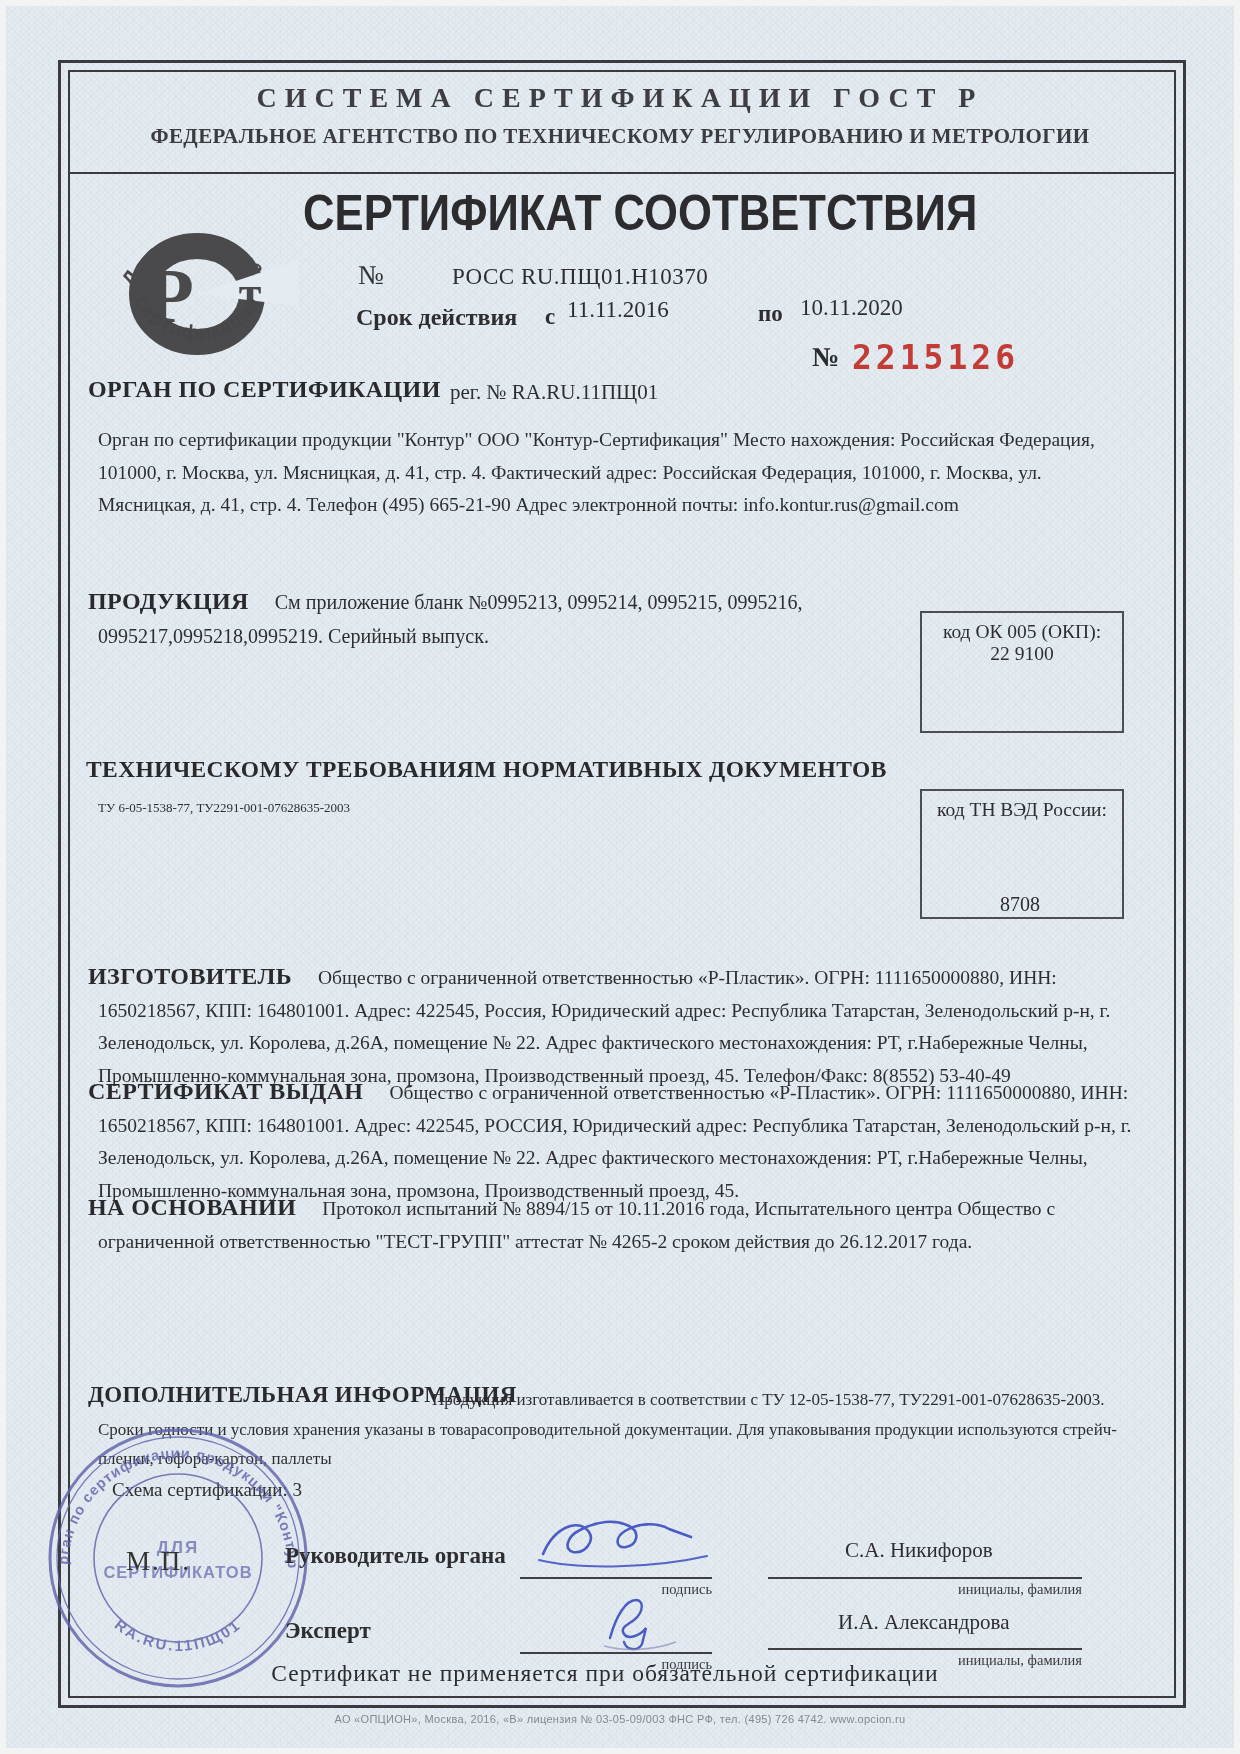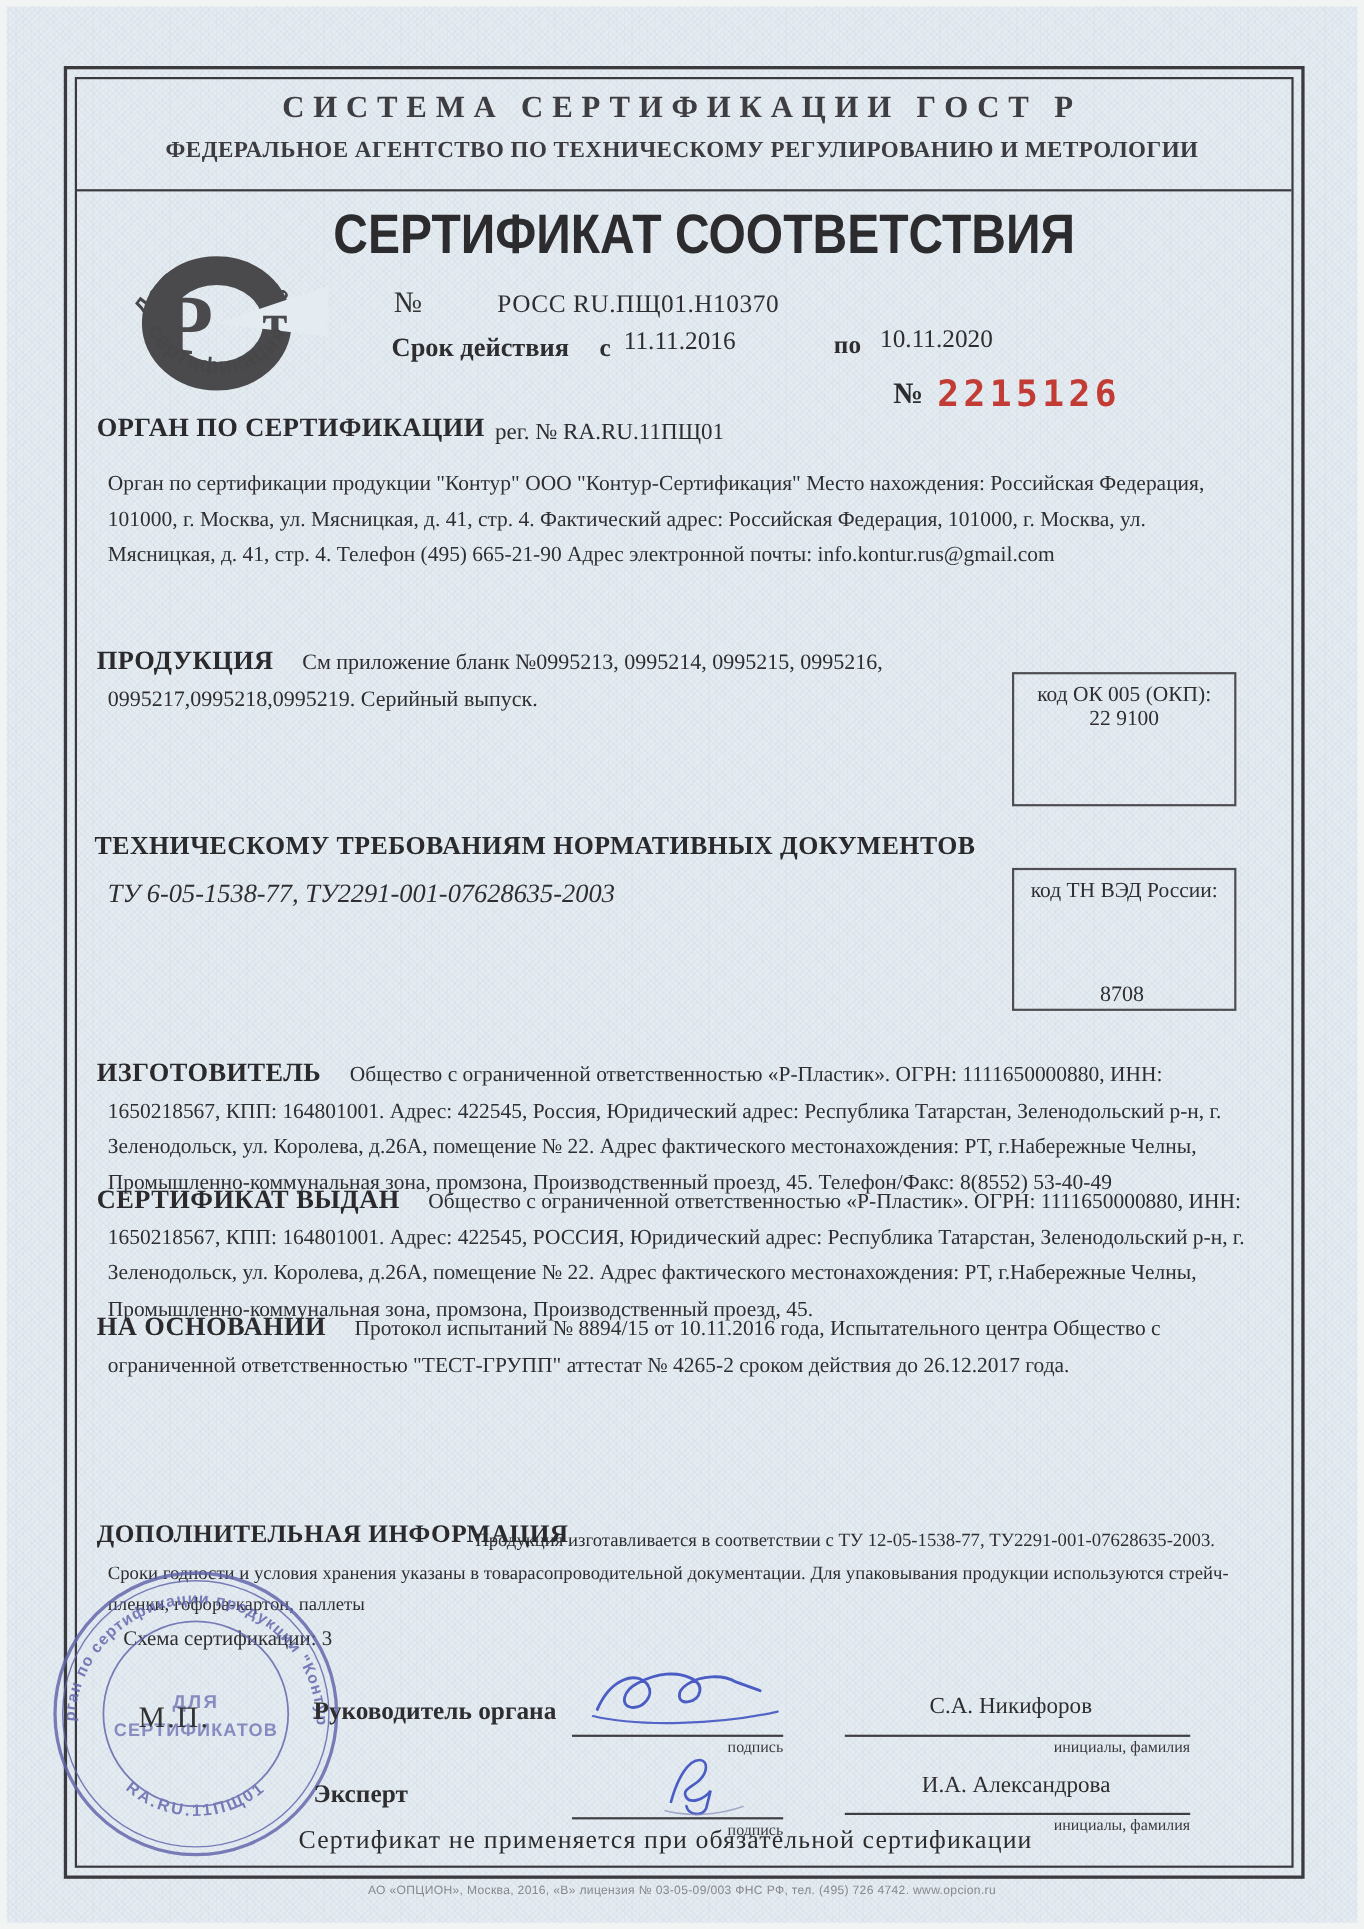--- a/index.html
+++ b/index.html
@@ -38,21 +38,21 @@
   .reg-no{left:450px;top:380px;font-size:21px;}
   .organ-h{left:88px;top:376px;}
   .body-txt{font-size:19.5px;line-height:32.5px;}
   .organ-t{left:98px;top:424px;width:1030px;}
   .product-p{left:88px;top:584px;width:742px;font-size:20px;line-height:34px;}
   .side-box{border:2px solid #4e4e52;background:transparent;}
   .okp-box{left:920px;top:611px;width:200px;height:118px;}
   .box-label{display:block;text-align:center;font-size:19.5px;margin-top:8px;}
   .box-val{display:block;text-align:center;font-size:19.5px;}
   .conf-h{left:86px;top:756px;font-size:23.5px;}
-  .conf-t{left:98px;top:800px;font-size:24px;font-style:italic;}
+  .conf-t{left:98px;top:800px;font-size:13px;}
   .tnved-box{left:920px;top:789px;width:200px;height:126px;}
   .tnved-val{left:920px;top:893px;width:200px;text-align:center;font-size:20px;}
   .manuf-p{left:88px;top:960px;width:1038px;}
   .issued-p{left:88px;top:1075px;width:1038px;}
   .basis-p{left:88px;top:1191px;width:1038px;}
   .hang{padding-left:10px;text-indent:-10px;}
   .add-h{left:88px;top:1382px;font-size:23px;}
   .small-txt{font-size:17px;line-height:29px;}
   .add-l1{left:432px;top:1385px;width:724px;}
   .add-l2{left:98px;top:1415px;width:1042px;}

